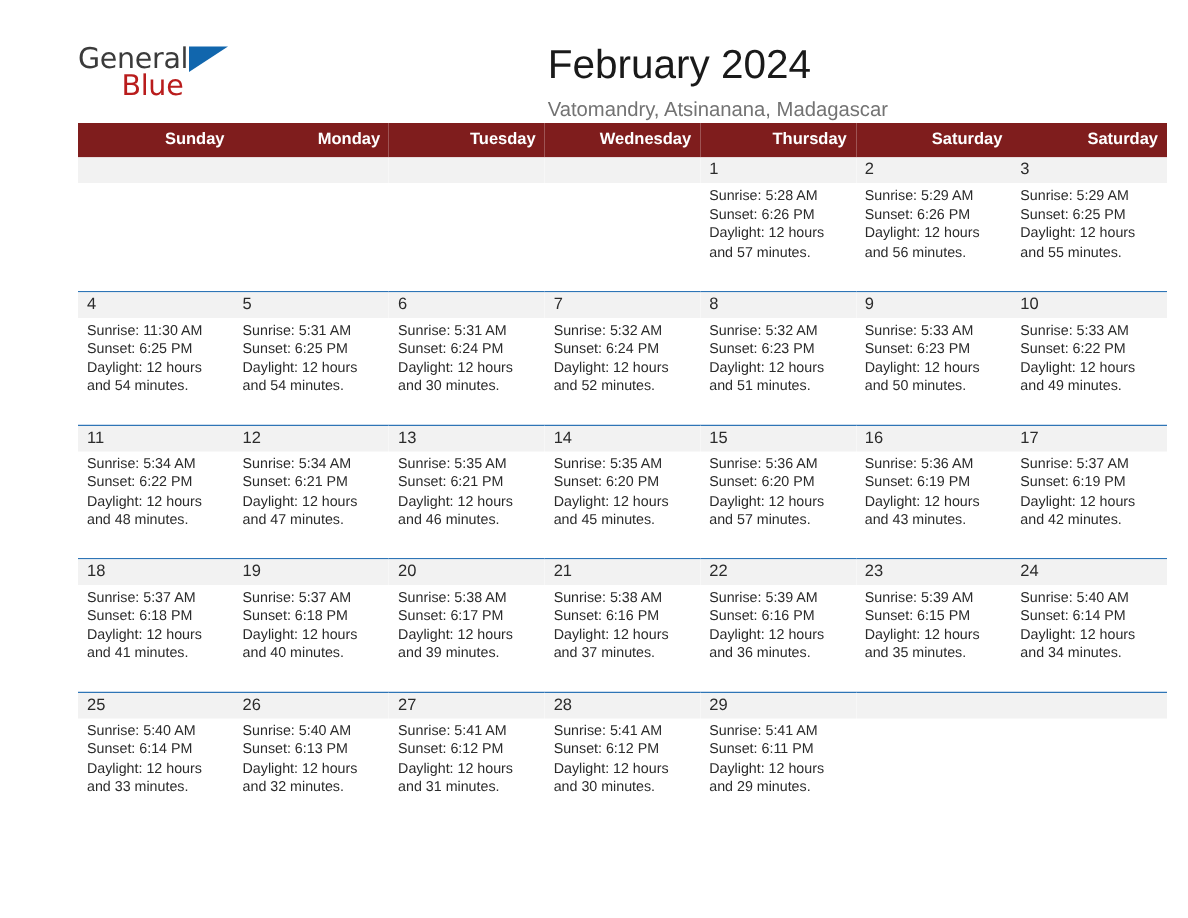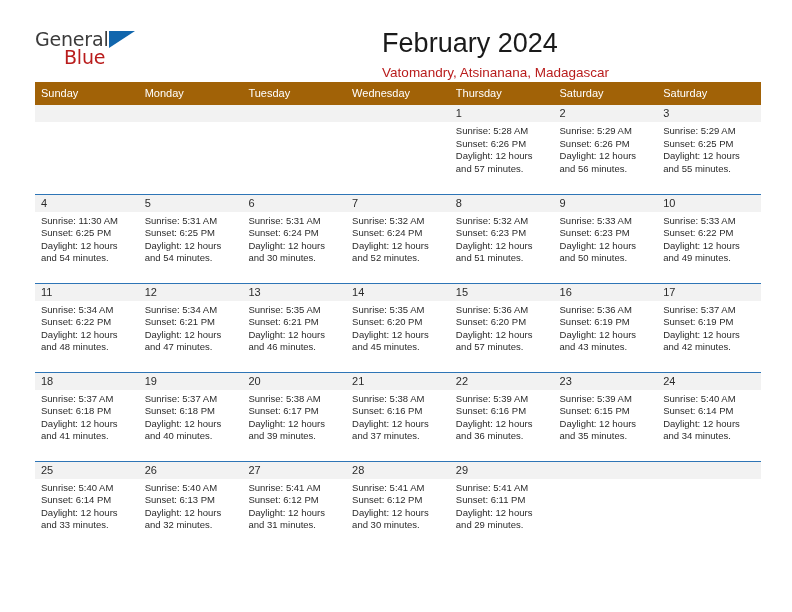--- a/index.html
+++ b/index.html
@@ -13,21 +13,21 @@
     font-family: "Liberation Sans", sans-serif;
     color: #1a1a1a;
     overflow: hidden;
   }
 
   .page {
     position: relative;
     width: 644px;
     height: 612px;
     box-sizing: border-box;
-    padding: 0 35px;
+    padding: 0 52px;
   }
 
   
   .topbar {
     display: flex;
     align-items: flex-start;
     justify-content: space-between;
     height: 70px;
     padding-top: 28px;
     box-sizing: border-box;
@@ -75,39 +75,39 @@
   .cal-title {
     font-size: 27px;
     font-weight: 400;
     color: #1a1a1a;
     line-height: 30px;
     font-family: "Liberation Sans", sans-serif;
   }
   .cal-subtitle {
     font-size: 13.5px;
     font-weight: 400;
-    color: #b91c1c;
+    color: #737373;
     line-height: 18px;
     margin-top: 6px;
     font-family: "Liberation Sans", sans-serif;
   }
 
   
   .calendar {
     margin-top: 12px;
     width: 726px;
     border-collapse: collapse;
     table-layout: fixed;
   }
   .calendar th {
-    background: #a16207;
+    background: #7f1d1d;
     color: #ffffff;
     font-size: 11px;
-    font-weight: 400;
-    text-align: left;
+    font-weight: 700;
+    text-align: right;
     padding: 5px 6px 6px 6px;
     height: 20px;
     box-sizing: border-box;
     border: none;
   }
 
   .week-row td {
     padding: 0;
     vertical-align: top;
     border: none;

